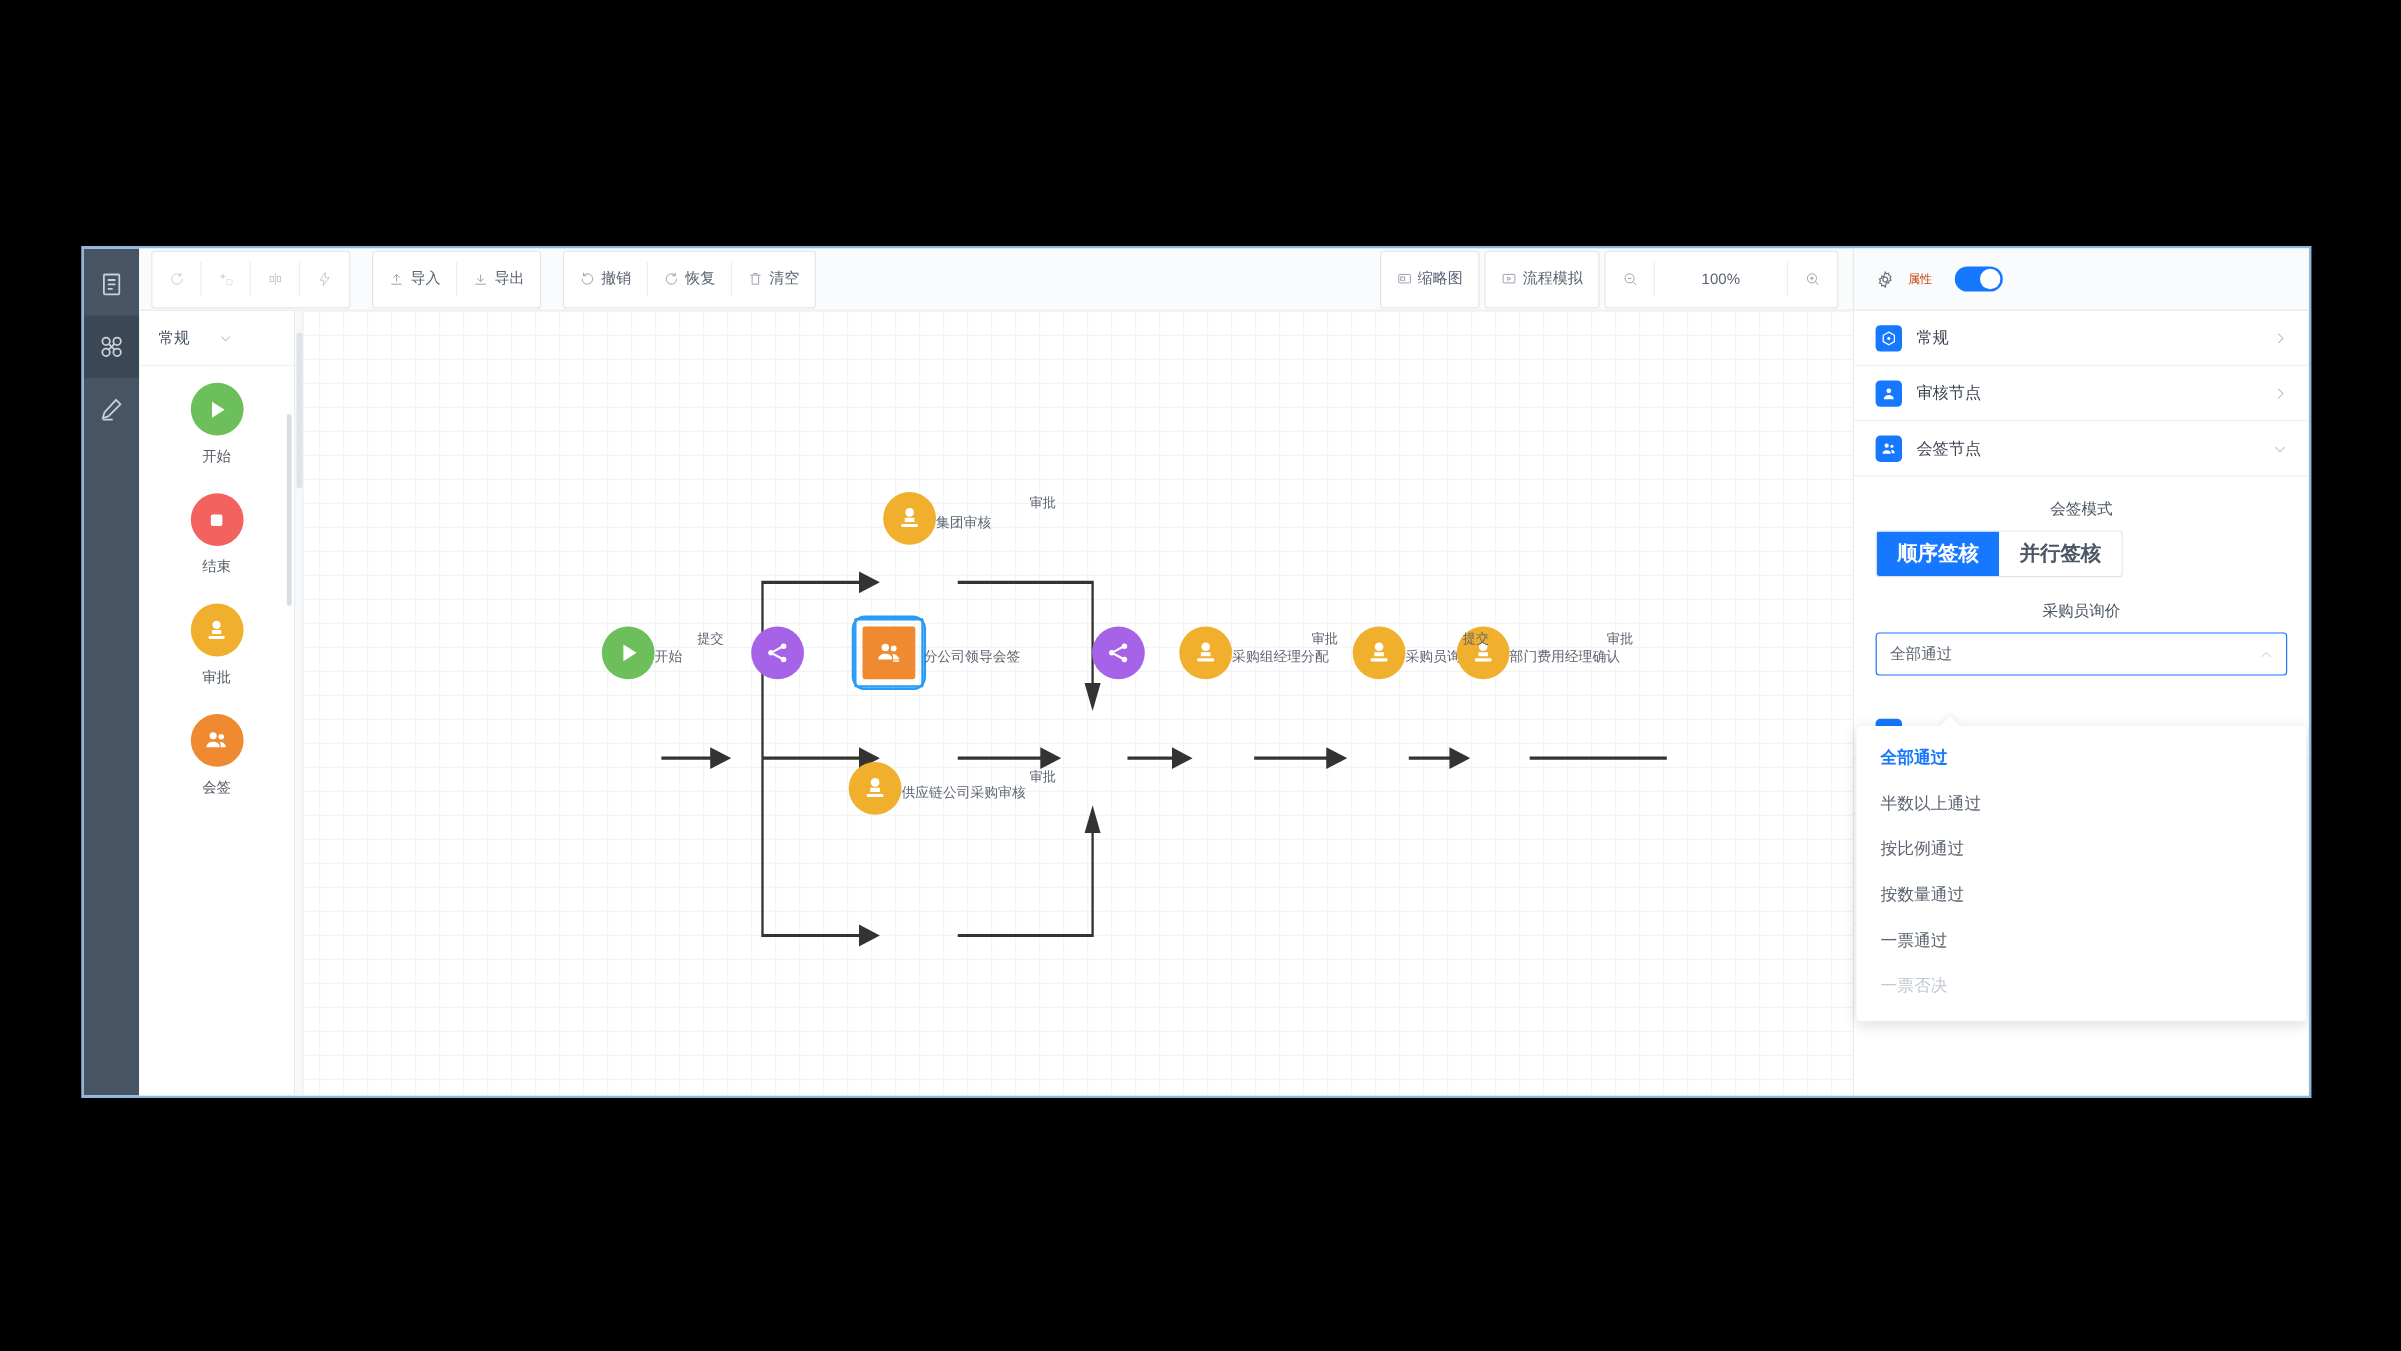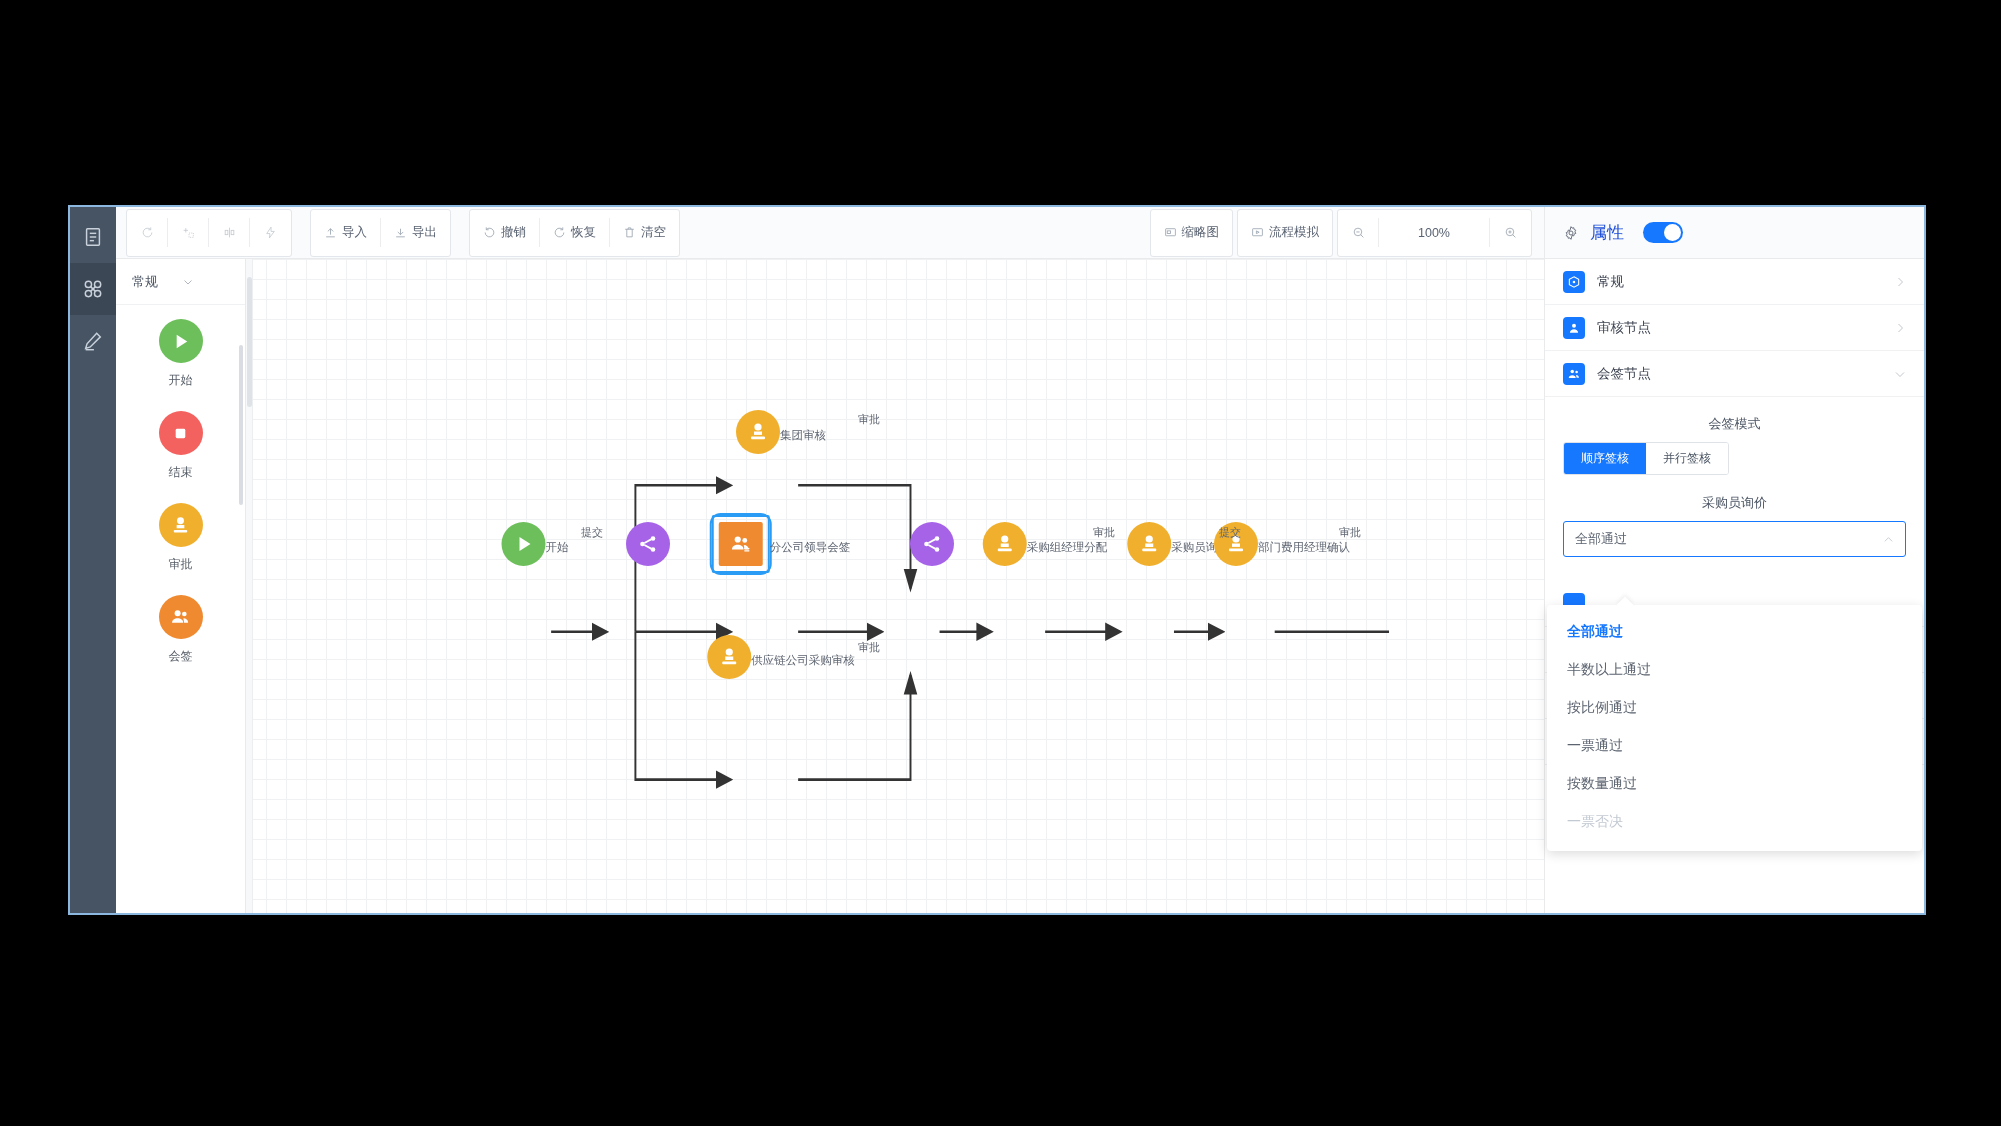--- a/index.html
+++ b/index.html
@@ -85,40 +85,40 @@
                 transform:translate(-50%,-50%); background:transparent; }
 
   
   #props { width:380px; flex:0 0 380px; background:#fff;
            border-left:1px solid #e8eaec; display:flex; flex-direction:column;
            position:relative; }
   #props-head { height:52px; flex:0 0 52px; background:#fafbfc;
                 border-bottom:1px solid #e8eaec; display:flex; align-items:center;
                 padding:0 18px; gap:11px; }
   #props-head svg { width:16px; height:16px; stroke:#6b7280; fill:none; stroke-width:1.5; }
-  #props-title { font-size:17px; color:#1d4ed8; }
+  #props-title { font-size:10px; color:#c2410c; }
   .switch { width:40px; height:21px; border-radius:11px; background:#1677ff;
             position:relative; margin-left:8px; cursor:pointer; }
   .switch::after { content:""; position:absolute; right:2px; top:2px;
                    width:17px; height:17px; border-radius:50%; background:#fff; }
 
   .sec-row { height:46px; display:flex; align-items:center; gap:12px;
              padding:0 18px; border-bottom:1px solid #f0f1f3; cursor:pointer; }
   .sec-ico { width:22px; height:22px; border-radius:4px; background:#1677ff;
              display:flex; align-items:center; justify-content:center; flex:0 0 22px; }
   .sec-ico svg { width:14px; height:14px; fill:#fff; }
   .sec-lbl { flex:1 1 auto; font-size:13.5px; color:#3d4451; }
   .chev { width:12px; height:12px; stroke:#b6bcc5; fill:none; stroke-width:1.7; }
 
   #sec-body { padding:18px 18px 0 18px; }
   .field-label { font-size:13px; color:#4b5563; margin-bottom:9px;text-align:center; }
   .seg { display:inline-flex; border:1px solid #dfe3e8; border-radius:3px;
          overflow:hidden; margin-bottom:19px; }
-  .seg div { padding:7px 17px; font-size:12px; color:#4b5563; cursor:pointer;
-             background:#fff; }
+  .seg div { padding:7px 17px; font-size:17px; color:#4b5563; cursor:pointer;
+             background:#fff;font-weight:bold; }
   .seg div.on { background:#1677ff; color:#fff; }
 
   .select { height:36px; border:1px solid #1677ff; border-radius:3px;
             display:flex; align-items:center; padding:0 11px; font-size:13px;
             color:#5c6470; cursor:pointer; position:relative; }
   .select .caret { position:absolute; right:11px; width:11px; height:11px;
                    stroke:#b6bcc5; fill:none; stroke-width:1.6; }
 
   #dropdown { position:absolute; left:2px; right:2px; top:398px;
               background:#fff; border-radius:4px;
@@ -560,18 +560,18 @@
         </div>
       <div class="ghost-row">
           <div class="sec-ico"></div>
         </div>
     </div>
 
     <div id="dropdown">
       <div class="opt sel">全部通过</div>
       <div class="opt">半数以上通过</div>
       <div class="opt">按比例通过</div>
+      <div class="opt">按数量通过</div>
       <div class="opt">一票通过</div>
-      <div class="opt">按数量通过</div>
       <div class="opt dis">一票否决</div>
     </div>
   </div>
 </div>
 
 </body></html>

